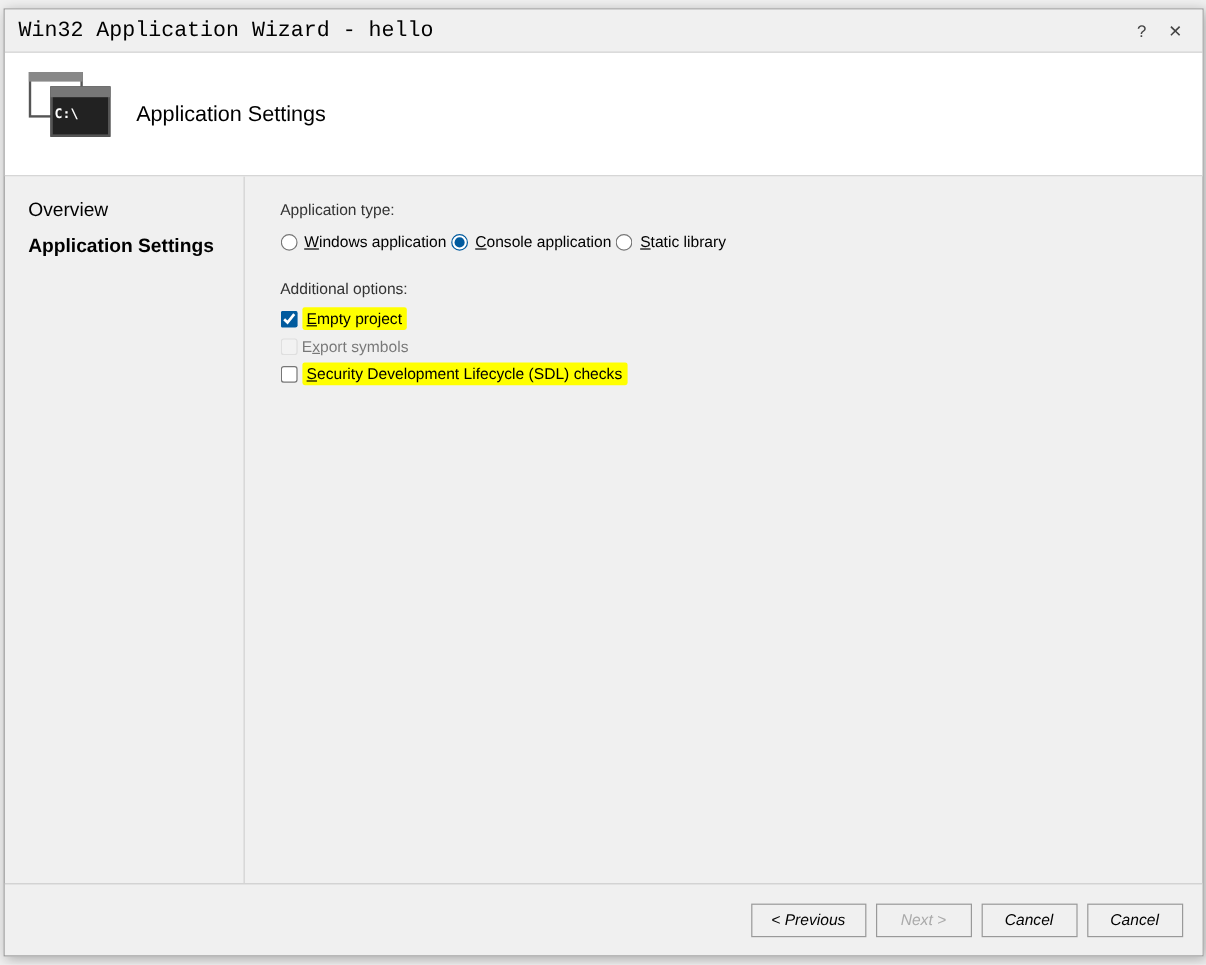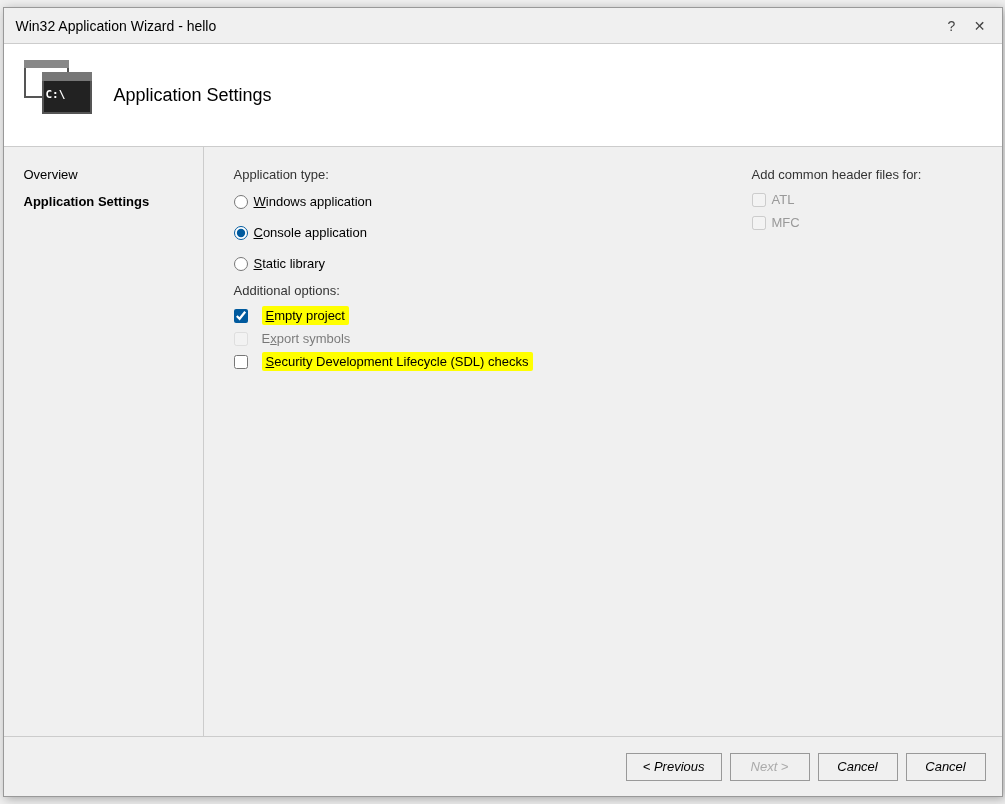--- a/index.html
+++ b/index.html
@@ -34,23 +34,24 @@
       background: #f0f0f0;
       display: flex;
       align-items: center;
       justify-content: space-between;
       padding: 8px 12px 8px 12px;
       border-bottom: 1px solid #ccc;
       height: 36px;
     }
 
     .title-bar-title {
-      font-size: 14px;
+      font-size: 18px;
       font-weight: normal;
       color: #000;
+      font-family: Liberation Mono, monospace;
     }
 
     .title-bar-controls {
       display: flex;
       align-items: center;
       gap: 8px;
     }
 
     .title-bar-btn {
       background: none;
@@ -94,21 +95,21 @@
       display: flex;
       flex-direction: column;
       gap: 4px;
     }
 
     .sidebar-item {
       padding: 4px 8px;
       cursor: pointer;
       color: #000;
       text-decoration: none;
-      font-size: 13px;
+      font-size: 16px;
     }
 
     .sidebar-item.active {
       font-weight: bold;
     }
 
     .main-content {
       flex: 1;
       padding: 20px 30px;
       background: #f0f0f0;
@@ -130,23 +131,23 @@
     .col-left {
       flex: 1;
     }
 
     .col-right {
       width: 220px;
     }
 
     .radio-group {
       display: flex;
-      flex-direction: column;
-      gap: 16px;
-      margin-bottom: 12px;
+      flex-direction: row;
+      gap: 4px;
+      margin-bottom: 24px;
     }
 
     .radio-item {
       display: flex;
       align-items: center;
       gap: 6px;
       cursor: pointer;
     }
 
     .radio-item input[type="radio"] {
@@ -173,21 +174,21 @@
 
     .checkbox-group {
       display: flex;
       flex-direction: column;
       gap: 8px;
     }
 
     .checkbox-item {
       display: flex;
       align-items: flex-start;
-      gap: 14px;
+      gap: 4px;
       cursor: pointer;
     }
 
     .checkbox-item.disabled {
       opacity: 0.5;
       cursor: default;
     }
 
     .checkbox-item input[type="checkbox"] {
       width: 14px;
@@ -407,37 +408,20 @@
             <label class="checkbox-item">
               <input type="checkbox" style="">
               <span class="checkbox-label">
                 <span class="highlighted"><u>S</u>ecurity Development Lifecycle (SDL) checks</span>
               </span>
             </label>
 
           </div>
         </div>
 
-        <div class="col-right">
-          <div class="header-common-files">Add common header files for:</div>
-
-          <div class="checkbox-disabled-group">
-
-            <div class="checkbox-disabled-item">
-              <input type="checkbox" disabled="" style="">
-              <span class="checkbox-disabled-label">ATL</span>
-            </div>
-
-            <div class="checkbox-disabled-item">
-              <input type="checkbox" disabled="" style="">
-              <span class="checkbox-disabled-label">MFC</span>
-            </div>
-
-          </div>
-        </div>
       </div>
     </div>
   </div>
 
   <div class="footer-section">
     <button class="footer-btn">&lt; Previous</button>
     <button class="footer-btn" disabled="">Next &gt;</button>
     <button class="footer-btn">Cancel</button>
     <button class="footer-btn">Cancel</button>
   </div>

